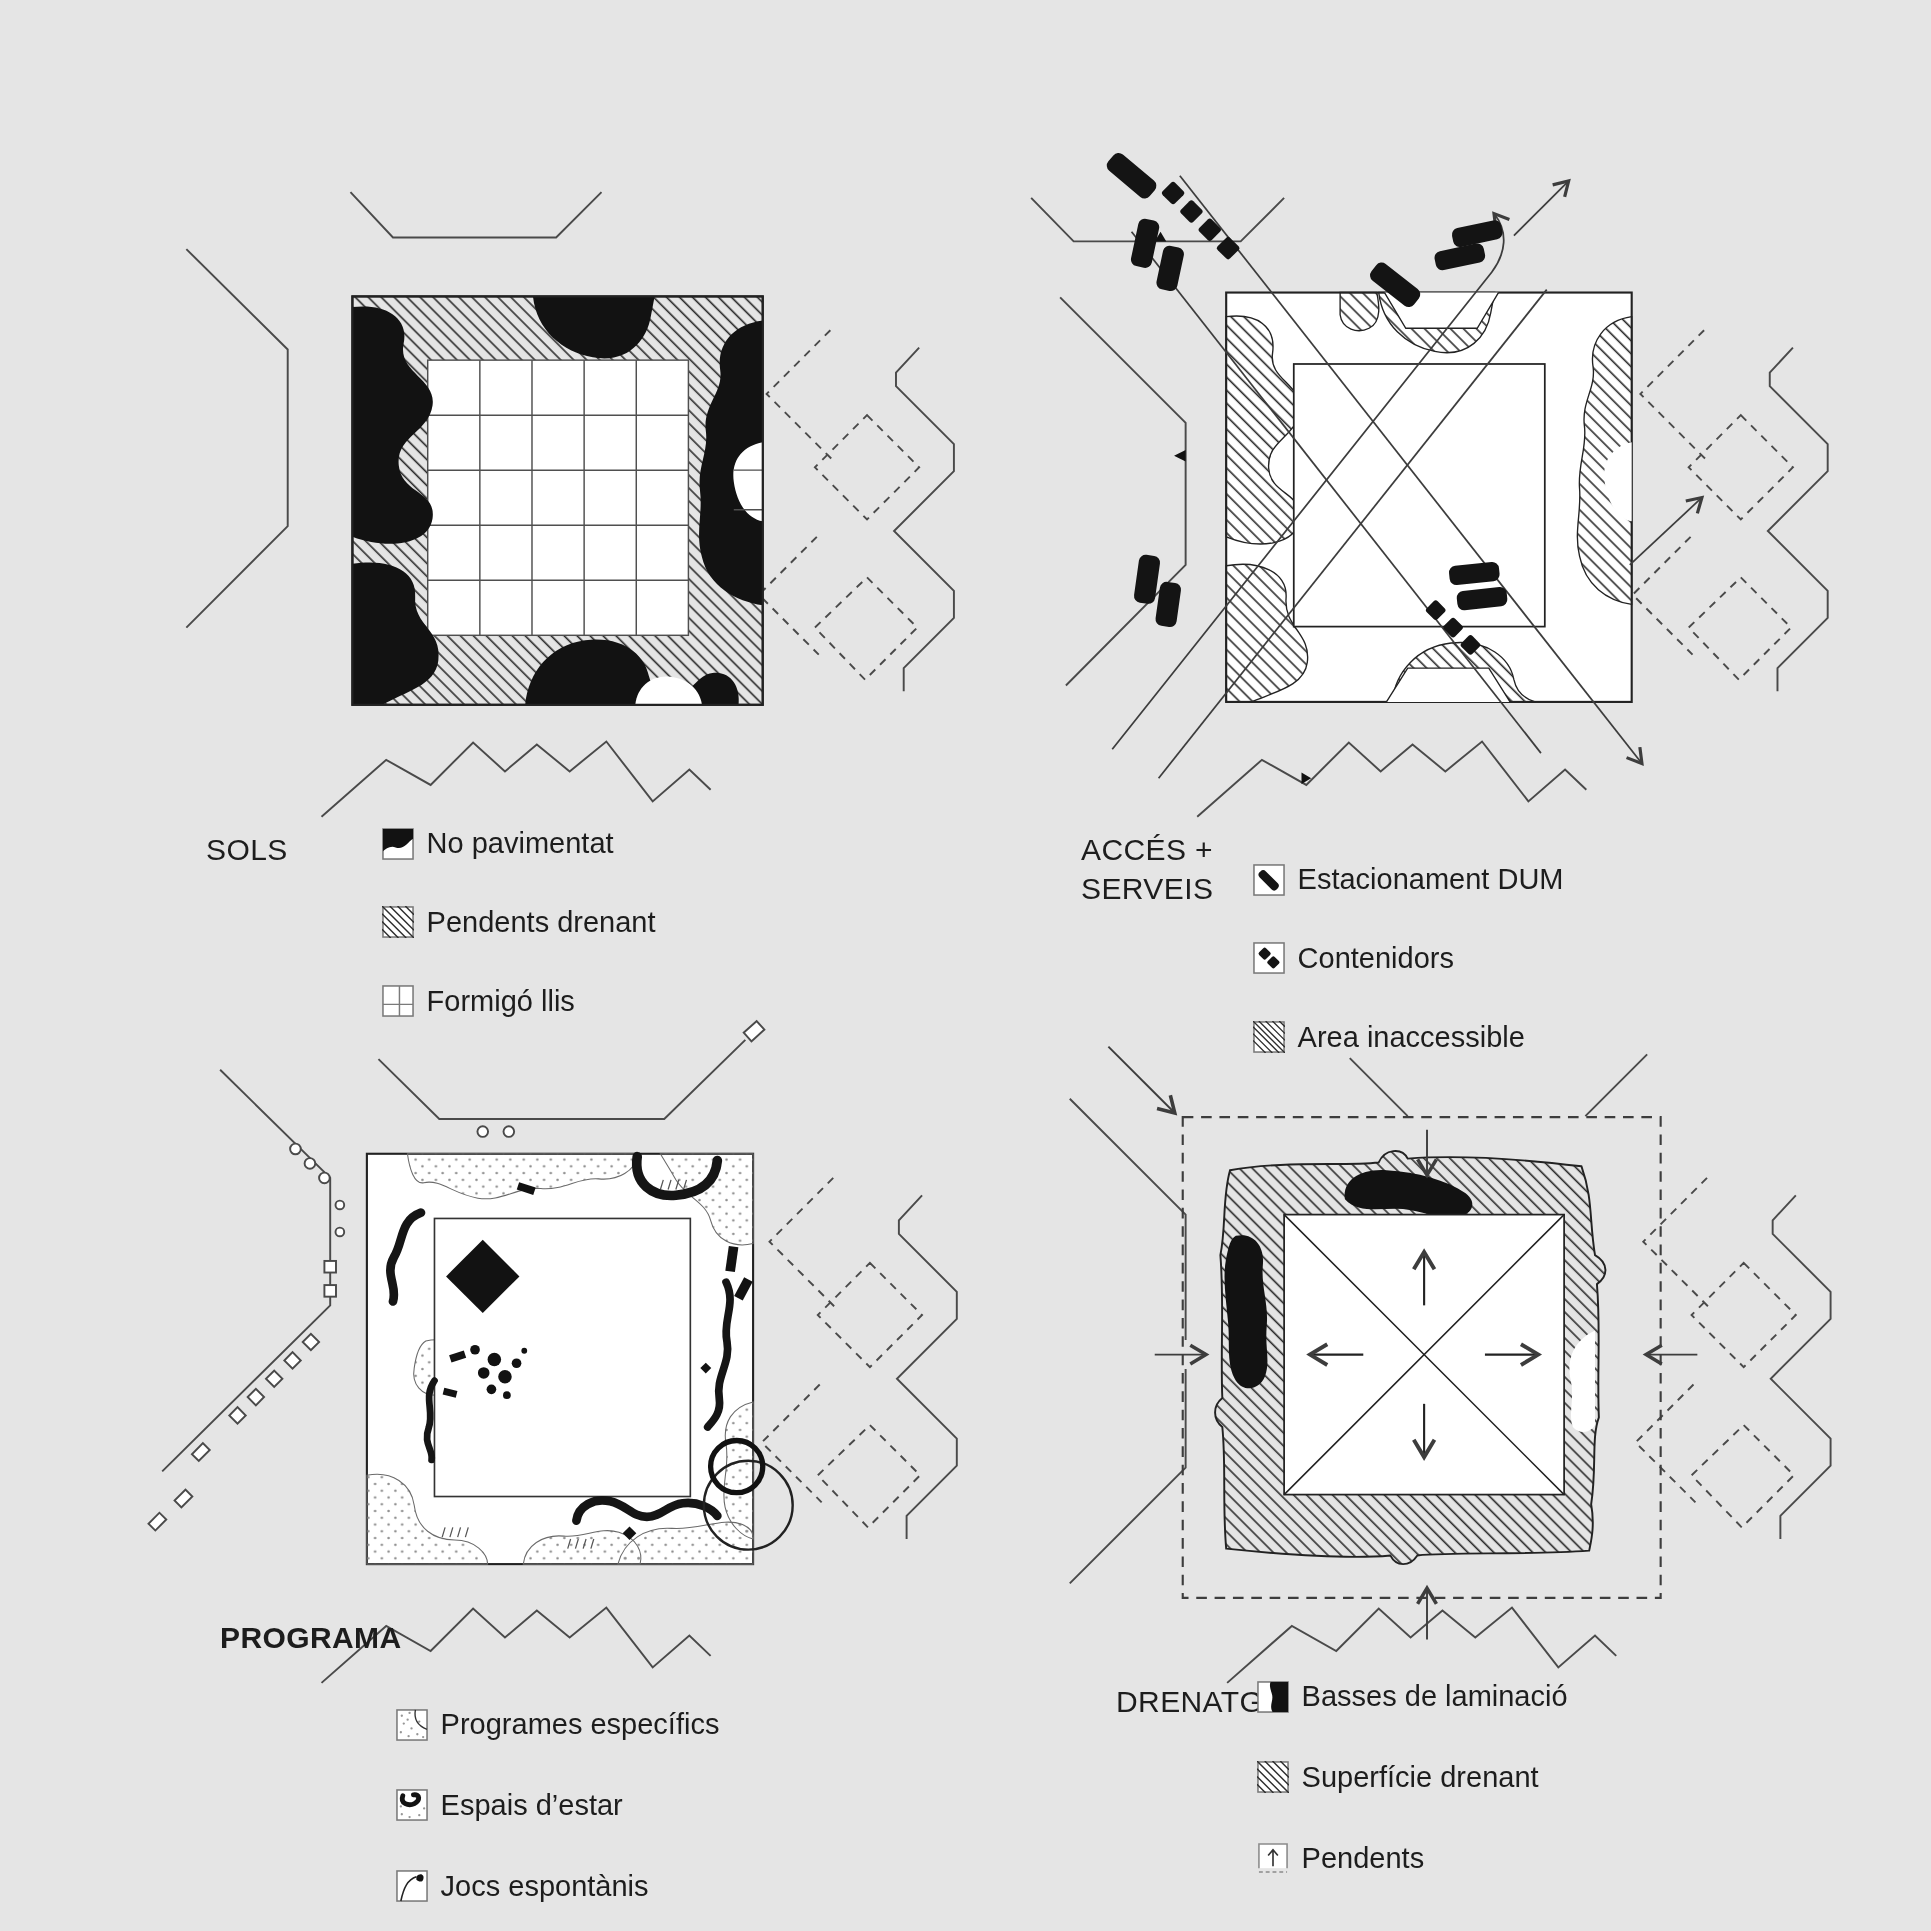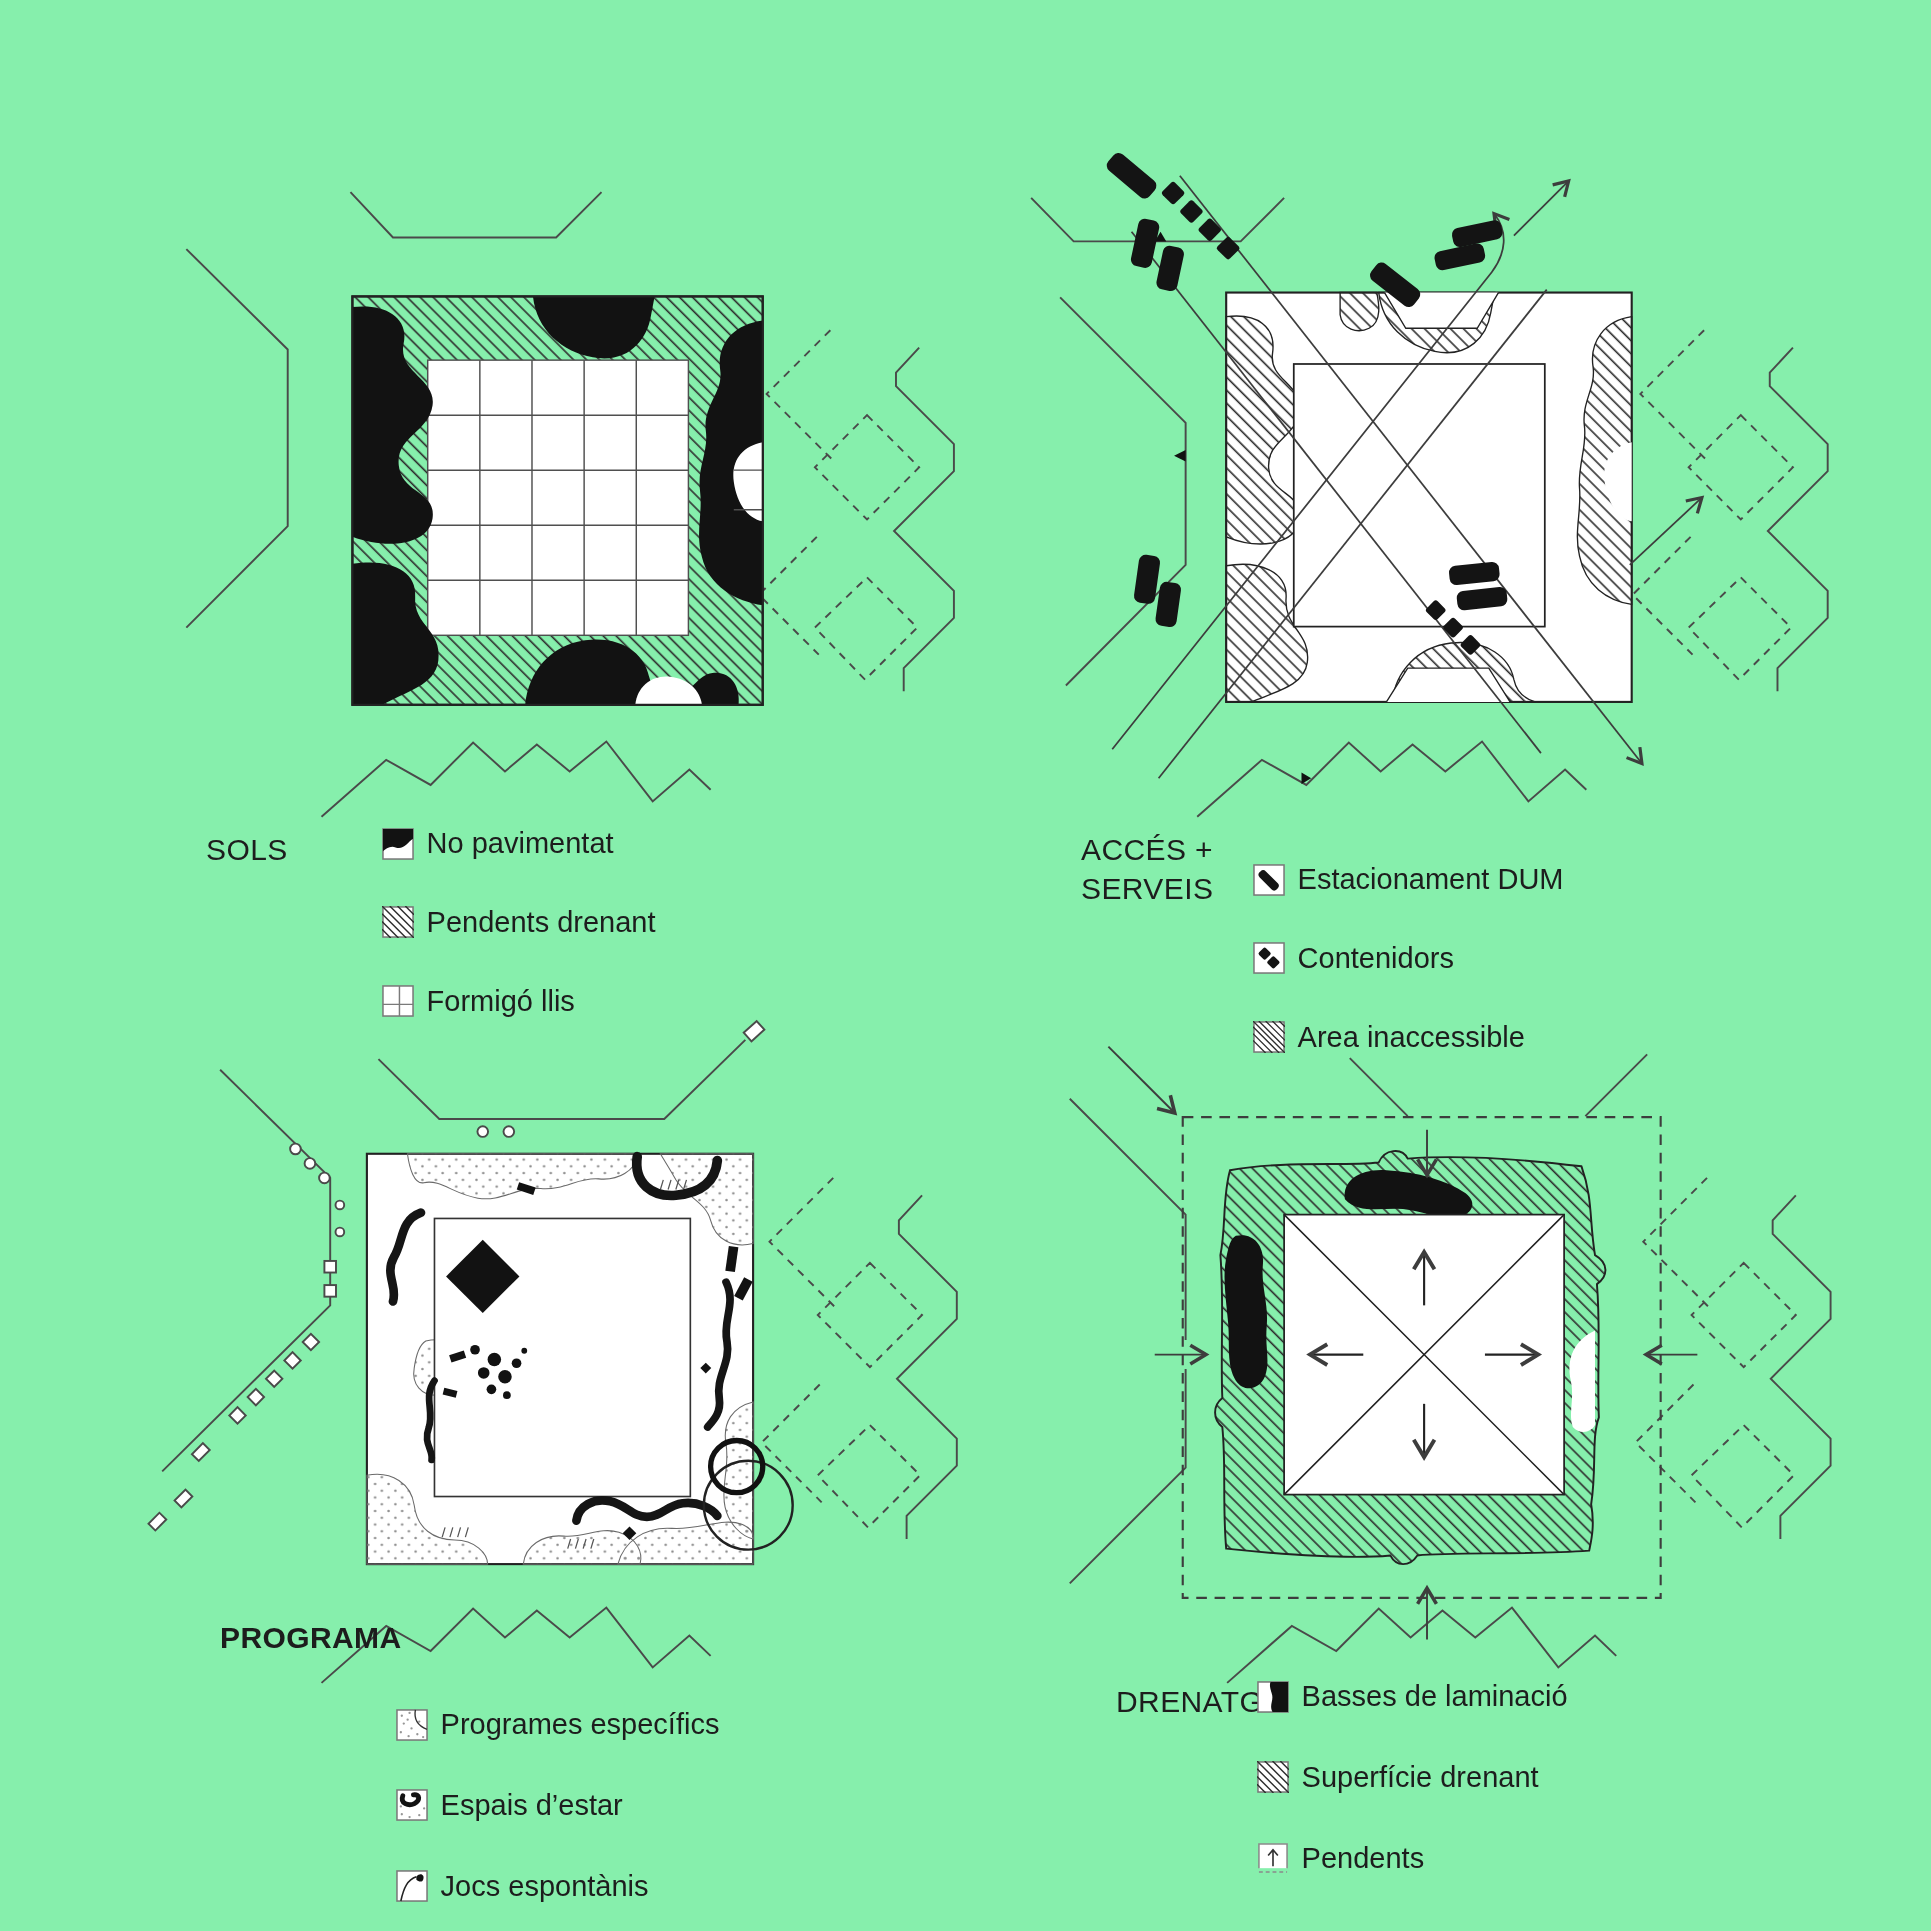--- a/index.html
+++ b/index.html
@@ -1,16 +1,16 @@
 <!DOCTYPE html>
 <html><head>
 <meta charset="utf-8">
 <style>
   html,body{margin:0;padding:0;background:#ffffff;}
-  .page{position:relative;width:1931px;height:1931px;background:#86efac;
+  .page{position:relative;width:1931px;height:1931px;background:#e5e5e5;
         font-family:"Liberation Sans", sans-serif;overflow:hidden;}
   .page svg.main{position:absolute;left:0;top:0;}
   .legend-title{position:absolute;font-size:30px;color:#1d1d1d;letter-spacing:0.4px;line-height:39px;white-space:nowrap;}
   .legend-items{position:absolute;display:flex;flex-direction:column;gap:40px;}
   .legend-row{display:flex;align-items:center;height:33px;margin-bottom:5.8px;}
   .legend-row.tall{height:35px;margin-bottom:5.8px;}
   .swatch{width:32px;height:32px;flex:0 0 32px;}
   .legend-label{font-size:29px;padding-left:12.6px;white-space:nowrap;color:#1d1d1d;}
 </style>
 </head>

